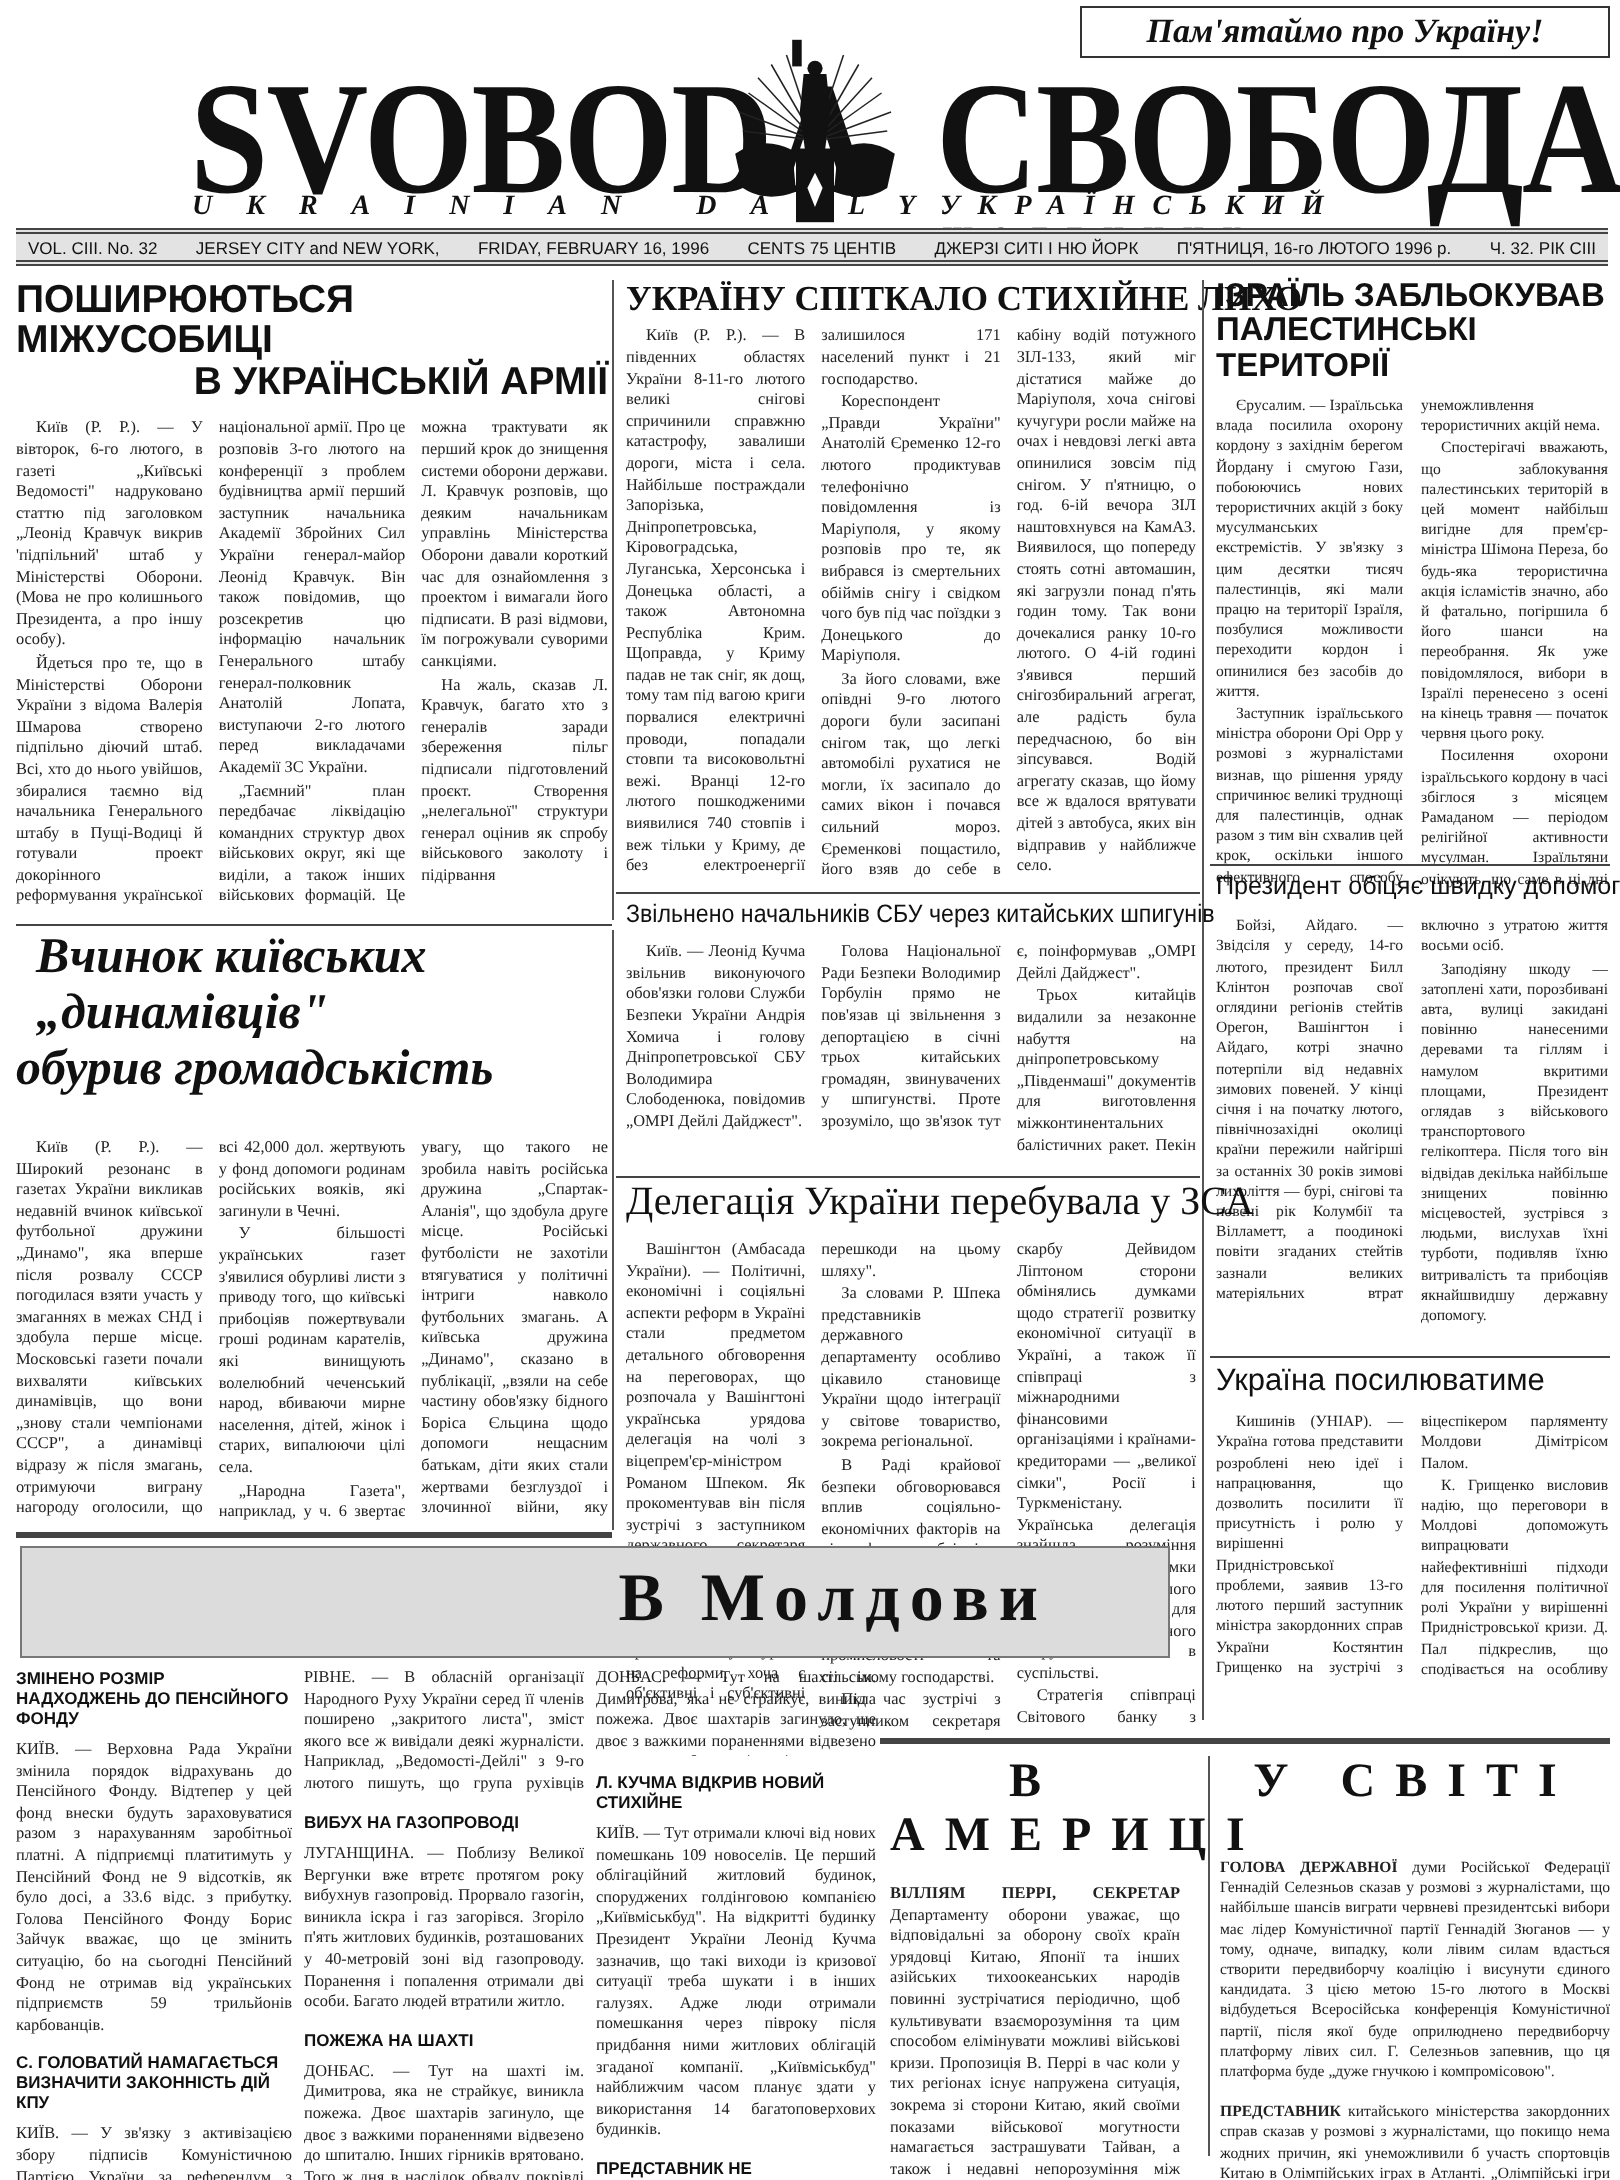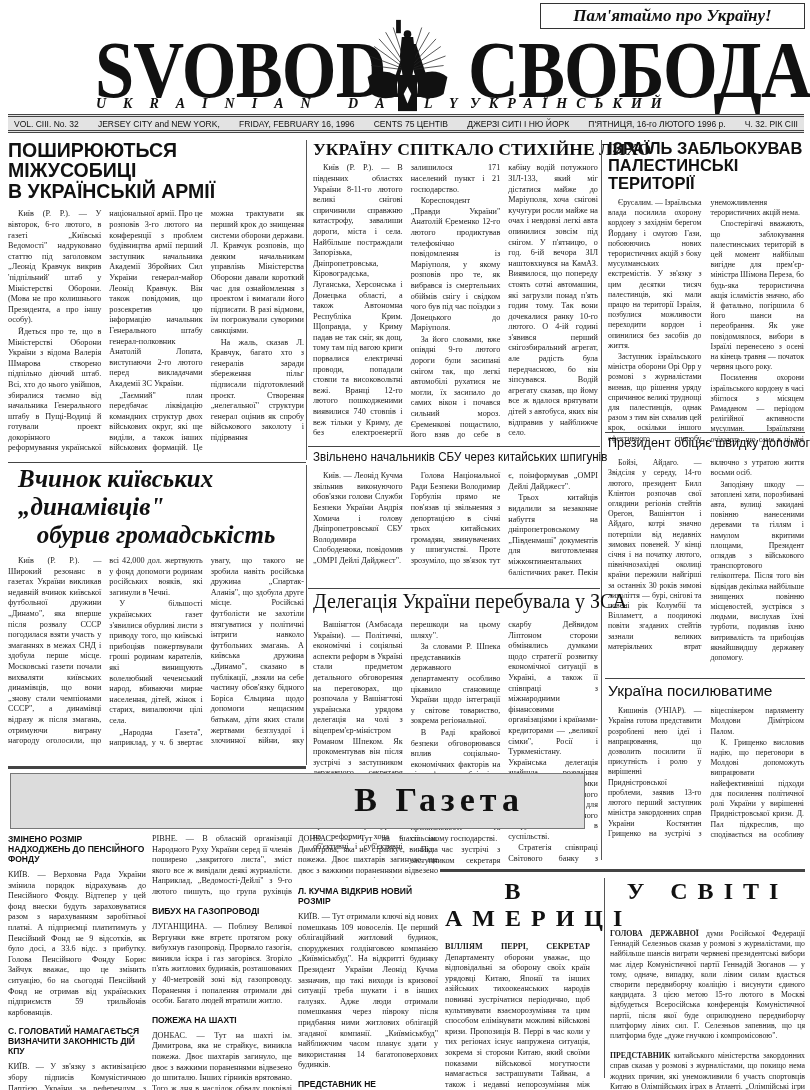--- a/index.html
+++ b/index.html
@@ -65,21 +65,21 @@
   <span>JERSEY CITY and NEW YORK,</span>
   <span>FRIDAY, FEBRUARY 16, 1996</span>
   <span>CENTS 75 ЦЕНТІВ</span>
   <span>ДЖЕРЗІ СИТІ І НЮ ЙОРК</span>
   <span>П'ЯТНИЦЯ, 16-го ЛЮТОГО 1996 р.</span>
   <span>Ч. 32. РІК CIII</span>
 </div>
 
 <div class="abs" style="left:8px;top:140px;width:296px">
   <div class="hl-sans" style="font-size:19.5px;text-align:left">ПОШИРЮЮТЬСЯ МІЖУСОБИЦІ</div>
-  <div class="hl-sans" style="font-size:19.5px;">В УКРАЇНСЬКІЙ АРМІЇ</div>
+  <div class="hl-sans" style="font-size:19.5px;text-align:right">В УКРАЇНСЬКІЙ АРМІЇ</div>
   <div class="body3" style="height:248px;overflow:hidden;margin-top:8px;column-gap:8px">
     <p>Київ (Р. Р.). — У вівторок, 6-го лютого, в газеті „Київські Ведомості" надруковано статтю під заголовком „Леонід Кравчук викрив 'підпільний' штаб у Міністерстві Оборони. (Мова не про колишнього Президента, а про іншу особу).</p>
     <p>Йдеться про те, що в Міністерстві Оборони України з відома Валерія Шмарова створено підпільно діючий штаб. Всі, хто до нього увійшов, збиралися таємно від начальника Генерального штабу в Пущі-Водиці й готували проект докорінного реформування української національної армії. Про це розповів 3-го лютого на конференції з проблем будівництва армії перший заступник начальника Академії Збройних Сил України генерал-майор Леонід Кравчук. Він також повідомив, що розсекретив цю інформацію начальник Генерального штабу генерал-полковник Анатолій Лопата, виступаючи 2-го лютого перед викладачами Академії ЗС України.</p>
     <p>„Таємний" план передбачає ліквідацію командних структур двох військових округ, які ще виділи, а також інших військових формацій. Це можна трактувати як перший крок до знищення системи оборони держави. Л. Кравчук розповів, що деяким начальникам управлінь Міністерства Оборони давали короткий час для ознайомлення з проектом і вимагали його підписати. В разі відмови, їм погрожували суворими санкціями.</p>
     <p>На жаль, сказав Л. Кравчук, багато хто з генералів заради збереження пільг підписали підготовлений проєкт. Створення „нелегальної" структури генерал оцінив як спробу військового заколоту і підірвання обороноздатності держави.</p>
 
   </div>
 </div>
 <div class="abs vrule" style="left:306px;top:140px;height:320px"></div>
 
@@ -104,22 +104,22 @@
     <p>Посилення охорони ізраїльського кордону в часі збіглося з місяцем Рамаданом — періодом релігійної активности мусулман. Ізраїльтяни очікують, що саме в ці дні групи ісламських бойовиків можуть вдатися до нових терористичних акцій. На початку січня ізраїльські агенти вбили Яхію Аяша, одного з чільних членів радикальної організації Гамас. Решта її членів заприсягнула, що жорстоко помститься ізраїльтянам за це вбивство.</p>
 
   </div>
 </div>
 <div class="abs hrule" style="left:605px;top:432px;width:200px;height:1px"></div>
 
 <div class="abs hrule" style="left:8px;top:462px;width:298px;height:1px"></div>
 
 <div class="abs" style="left:8px;top:465px;width:296px">
   <div class="italic-hl" style="font-size:25px;line-height:28px;margin-left:10px">Вчинок київських „динамівців"</div>
-  <div class="italic-hl" style="font-size:25px;line-height:28px;text-align:center">обурив громадськість</div>
-  <div class="body3" style="height:200px;overflow:hidden;margin-top:7px;column-gap:8px">
+  <div class="italic-hl" style="font-size:25px;line-height:28px;text-align:left">обурив громадськість</div>
+  <div class="body3" style="height:200px;overflow:hidden;margin-top:20px;column-gap:8px">
     <p>Київ (Р. Р.). — Широкий резонанс в газетах України викликав недавній вчинок київської футбольної дружини „Динамо", яка вперше після розвалу СССР погодилася взяти участь у змаганнях в межах СНД і здобула перше місце. Московські газети почали вихваляти київських динамівців, що вони „знову стали чемпіонами СССР", а динамівці відразу ж після змагань, отримуючи виграну нагороду оголосили, що всі 42,000 дол. жертвують у фонд допомоги родинам російських вояків, які загинули в Чечні.</p>
     <p>У більшості українських газет з'явилися обурливі листи з приводу того, що київські прибоціяв пожертвували гроші родинам карателів, які винищують волелюбний чеченський народ, вбиваючи мирне населення, дітей, жінок і старих, випалюючи цілі села.</p>
     <p>„Народна Газета", наприклад, у ч. 6 звертає увагу, що такого не зробила навіть російська дружина „Спартак-Аланія", що здобула друге місце. Російські футболісти не захотіли втягуватися у політичні інтриги навколо футбольних змагань. А київська дружина „Динамо", сказано в публікації, „взяли на себе частину обов'язку бідного Боріса Єльцина щодо допомоги нещасним батькам, діти яких стали жертвами безглуздої і злочинної війни, яку санкціонував президент Росії". Автори публікації застановляються, чи готові київські динамівці жертвувати так охоче свої майбутні виграші дітям Чорнобиля чи розтерзаним родинам у Чечні, або родинам українців, що загинули в боротьбі з кримінальними групами.</p>
 
   </div>
 </div>
 <div class="abs vrule" style="left:306px;top:465px;height:300px"></div>
 
 <div class="abs hrule" style="left:308px;top:446px;width:292px;height:1px"></div>
 <div class="abs" style="left:313px;top:451px;width:285px">
@@ -158,40 +158,40 @@
   <div class="hl-sans" style="font-size:15.5px;font-weight:normal">Україна посилюватиме</div>
   <div class="body2" style="height:135px;overflow:hidden;margin-top:7px;font-size:7.8px;line-height:10.2px">
     <p>Кишинів (УНІАР). — Україна готова представити розроблені нею ідеї і напрацювання, що дозволить посилити її присутність і ролю у вирішенні Придністровської проблеми, заявив 13-го лютого перший заступник міністра закордонних справ України Костянтин Грищенко на зустрічі з віцеспікером парляменту Молдови Дімітрісом Палом.</p>
     <p>К. Грищенко висловив надію, що переговори в Молдові допоможуть випрацювати найефективніші підходи для посилення політичної ролі України у вирішенні Придністровської кризи. Д. Пал підкреслив, що сподівається на особливу підтримку України у вирішенні проблеми Придністров'я.</p>
 
   </div>
 </div>
 
 <div class="abs hrule" style="left:8px;top:766px;width:298px;height:3px"></div>
 <div class="abs banner">
-  <div class="banner-title">В Газета</div>
+  <div class="banner-title">В Молдови</div>
 </div>
 
 <div class="abs" style="left:8px;top:834px;width:138px">
   <div class="news-h" style="margin-top:0">ЗМІНЕНО РОЗМІР НАДХОДЖЕНЬ ДО ПЕНСІЙНОГО ФОНДУ</div>
   <div class="news-p">КИЇВ. — Верховна Рада України змінила порядок відрахувань до Пенсійного Фонду. Відтепер у цей фонд внески будуть зараховуватися разом з нарахуванням заробітньої платні. А підприємці платитимуть у Пенсійний Фонд не 9 відсотків, як було досі, а 33.6 відс. з прибутку. Голова Пенсійного Фонду Борис Зайчук вважає, що це змінить ситуацію, бо на сьогодні Пенсійний Фонд не отримав від українських підприємств 59 трильйонів карбованців.</div>
   <div class="news-h">С. ГОЛОВАТИЙ НАМАГАЄТЬСЯ ВИЗНАЧИТИ ЗАКОННІСТЬ ДІЙ КПУ</div>
   <div class="news-p">КИЇВ. — У зв'язку з активізацією збору підписів Комуністичною Партією України за референдум з окремих положень конституції, міністер юстиції України Сергій Головатий закликав Президента Л. Кучму доручити Генеральній прокуратурі визначити законність дій комуністів.</div>
 
 </div>
 <div class="abs" style="left:152px;top:834px;width:140px;height:256px;overflow:hidden">
   <div class="news-p" style="height:64px;overflow:hidden">РІВНЕ. — В обласній організації Народного Руху України серед її членів поширено „закритого листа", зміст якого все ж вивідали деякі журналісти. Наприклад, „Ведомості-Дейлі" з 9-го лютого пишуть, що група рухівців засуджує Василя Червонія, який вже шостий рік очолює обласну організацію. В „закритому листі", поширеному серед членів організації, вказується на неприпустимість його способів праці.</div>
   <div class="news-h">ВИБУХ НА ГАЗОПРОВОДІ</div>
   <div class="news-p">ЛУГАНЩИНА. — Поблизу Великої Вергунки вже втретє протягом року вибухнув газопровід. Прорвало газогін, виникла іскра і газ загорівся. Згоріло п'ять житлових будинків, розташованих у 40-метровій зоні від газопроводу. Поранення і попалення отримали дві особи. Багато людей втратили житло.</div>
   <div class="news-h">ПОЖЕЖА НА ШАХТІ</div>
   <div class="news-p">ДОНБАС. — Тут на шахті ім. Димитрова, яка не страйкує, виникла пожежа. Двоє шахтарів загинуло, ще двоє з важкими пораненнями відвезено до шпиталю. Інших гірників врятовано. Того ж дня в наслідок обвалу покрівлі на шахті „Радянська" загинуло два шахтарі. Ще одна шахта, яка не підтримала страйк, змушена зупинити працю. У глибокий стовбур шахти впав гірничий льокомотив. Пролетівши майже кілометр, він пошкодив електрокабелі та підйомний механізм, заблокувавши шахтарям вихід на поверхню. Жертв немає.</div>
 </div>
 <div class="abs" style="left:298px;top:834px;width:140px;height:256px;overflow:hidden">
   <div class="news-p" style="height:44px;overflow:hidden">ДОНБАС. — Тут на шахті ім. Димитрова, яка не страйкує, виникла пожежа. Двоє шахтарів загинуло, ще двоє з важкими пораненнями відвезено до шпиталю. Інших гірників врятовано. Того ж дня в наслідок обвалу покрівлі на шахті „Радянська" загинуло два шахтарі. Ще одна шахта, яка не підтримала страйк, змушена зупинити працю. У глибокий стовбур шахти впав гірничий льокомотив. Пролетівши майже кілометр, він пошкодив електрокабелі та підйомний механізм, заблокувавши шахтарям вихід на поверхню. Жертв немає.</div>
-  <div class="news-h">Л. КУЧМА ВІДКРИВ НОВИЙ РОЗМІР</div>
+  <div class="news-h">Л. КУЧМА ВІДКРИВ НОВИЙ СТИХІЙНЕ</div>
   <div class="news-p">КИЇВ. — Тут отримали ключі від нових помешкань 109 новоселів. Це перший облігаційний житловий будинок, споруджених голдінговою компанією „Київміськбуд". На відкритті будинку Президент України Леонід Кучма зазначив, що такі виходи із кризової ситуації треба шукати і в інших галузях. Адже люди отримали помешкання через півроку після придбання ними житлових облігацій згаданої компанії. „Київміськбуд" найближчим часом планує здати у використання 14 багатоповерхових будинків.</div>
   <div class="news-h">ПРЕДСТАВНИК НЕ БРАКУВАТИМЕ</div>
 
 </div>
 
 <div class="abs hrule" style="left:440px;top:869px;width:365px;height:3px"></div>
 <div class="abs" style="left:445px;top:878px;width:145px">
   <div class="sec-head">В АМЕРИЦІ</div>
   <div class="news-p" style="margin-top:10px">
     <span class="lead-b">ВІЛЛІЯМ ПЕРРІ, СЕКРЕТАР</span>

